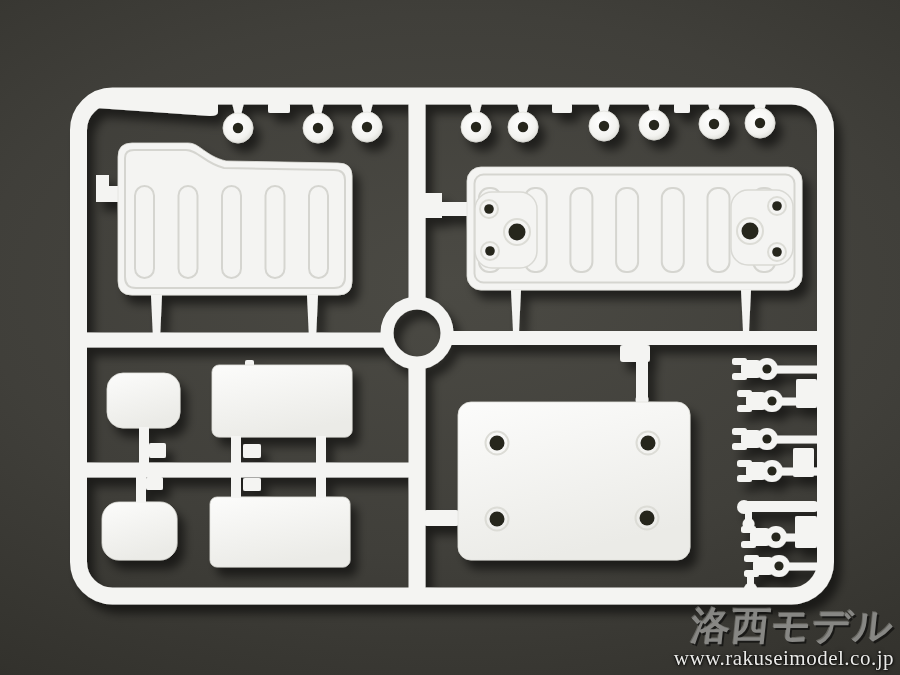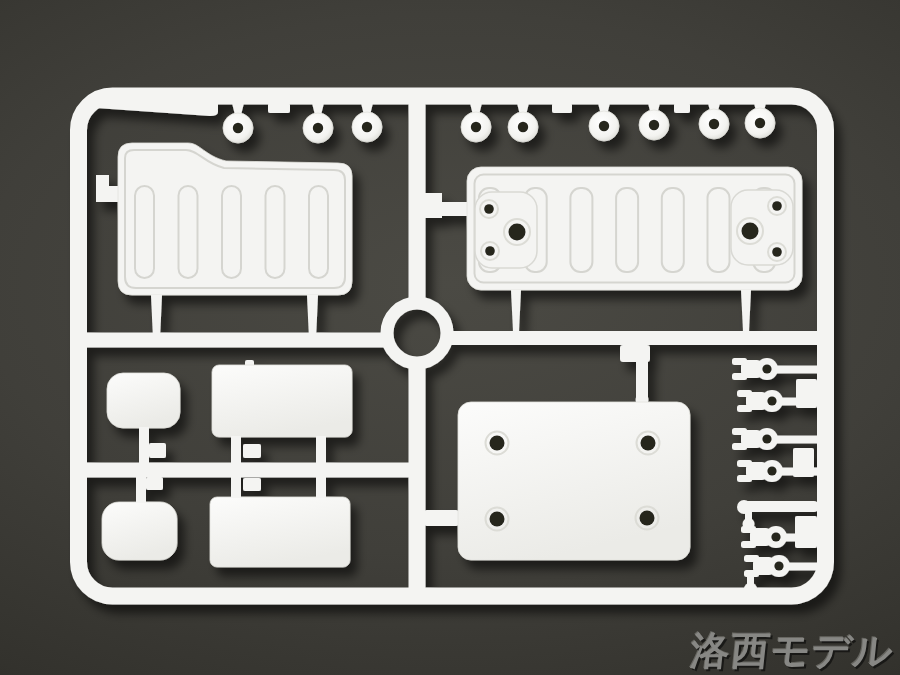--- a/index.html
+++ b/index.html
@@ -232,15 +232,16 @@
         <circle class="w" cx="748.5" cy="524" r="6"></circle>
         <rect class="w" x="747" y="577" width="7" height="11"></rect>
         <circle class="w" cx="750.5" cy="589" r="6.5"></circle>
       </g>
 
     </g>
   </svg>
 
   <div class="watermark">
     <div class="wm-logo">洛西モデル</div>
+    <div class="wm-url">www.rakuseimodel.co.jp</div>
   </div>
 
 </div>
 
 </body></html>

